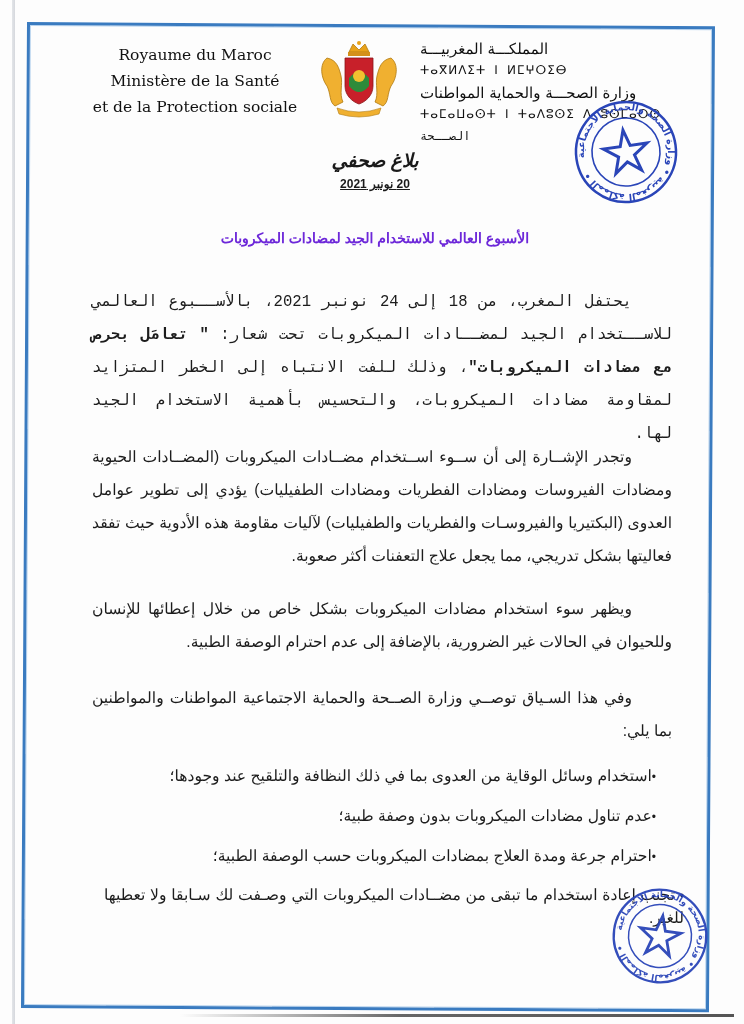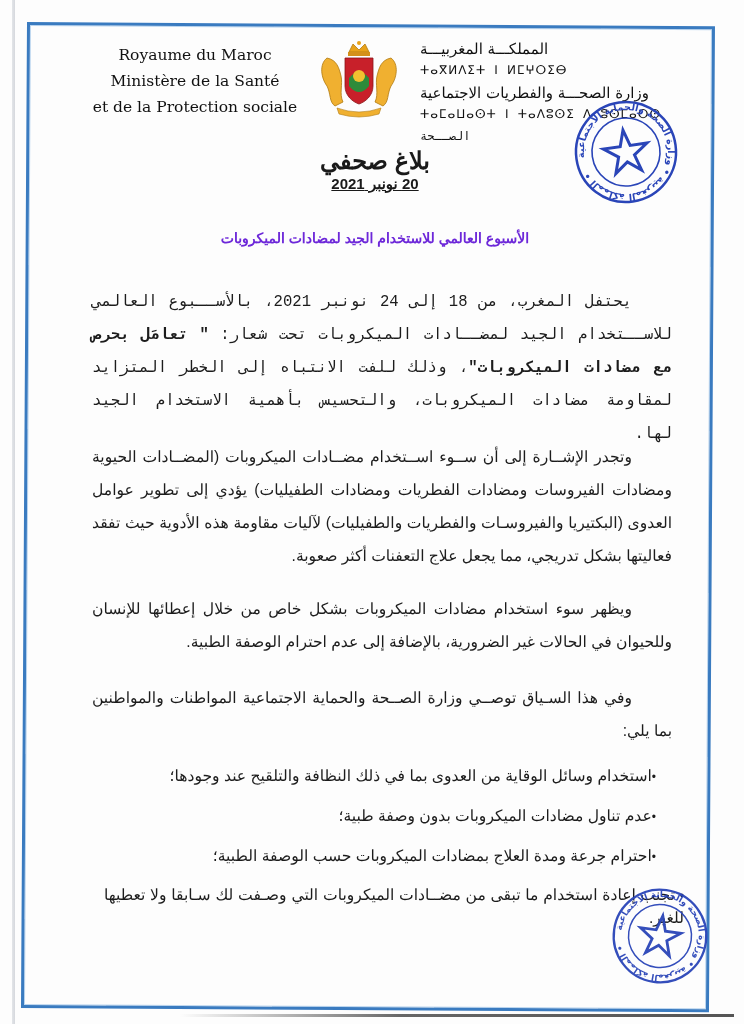--- a/index.html
+++ b/index.html
@@ -39,22 +39,22 @@
     text-align: left; direction: rtl;
     font-family: "DejaVu Serif", serif;
     font-size: 15px; line-height: 22px; color: #111;
   }
   .hdr-ar .tfng { font-family: Liberation Mono, monospace; font-size: 12px; letter-spacing: 1px; direction: ltr; }
   .stamp { position: absolute; }
   .stamp-top { left: 572px; top: 98px; width: 108px; height: 108px; transform: rotate(-8deg); }
   .stamp-bottom { left: 610px; top: 886px; width: 100px; height: 100px; transform: rotate(8deg); opacity: .95; }
 
   .press-block { position: absolute; left: 300px; top: 148px; width: 150px; text-align: center; direction: rtl; }
-  .press-title { font-weight: bold; font-size: 24px; line-height: 26px; }
-  .press-date { font-weight: bold; font-size: 15px; line-height: 20px; text-decoration: underline; }
+  .press-title { font-weight: bold; font-size: 19px; line-height: 26px; font-style: italic; }
+  .press-date { font-weight: bold; font-size: 12px; line-height: 20px; text-decoration: underline; }
 
   .main-title {
     position: absolute; left: 100px; top: 222px; width: 550px;
     text-align: center; direction: rtl;
     font-weight: bold; font-size: 14px; line-height: 32px; color: #6d28d9;
   }
   .body-text {
     position: absolute; left: 92px; width: 580px;
     direction: rtl; text-align: justify; text-align-last: right;
     font-size: 15.6px; line-height: 33px; color: #1c1c1c;
@@ -100,21 +100,21 @@
     <path d="M36 40 Q46 28 56 40 L56 48 Q46 60 36 48 Z" fill="#2e8b3a"></path>
     <circle cx="46" cy="38" r="6" fill="#f2c030"></circle>
 
     <path d="M24 70 Q46 78 68 70 L66 76 Q46 82 26 76 Z" fill="#f0b030" stroke="#b07a10" stroke-width="0.6"></path>
   </svg>
 </div>
 
 <div class="hdr-ar">
   <div>المملكـــة المغربيـــة</div>
   <div class="tfng">ⵜⴰⴳⵍⴷⵉⵜ ⵏ ⵍⵎⵖⵔⵉⴱ</div>
-  <div>وزارة الصحـــة والفطريات الاجتماعية</div>
+  <div>وزارة الصحـــة والحماية المواطنات</div>
   <div class="tfng">ⵜⴰⵎⴰⵡⴰⵙⵜ ⵏ ⵜⴰⴷⵓⵙⵉ ⴷ ⵓⵙⵎⴰⵔⵙ الصــحة</div>
 </div>
 
 <div class="stamp stamp-top">
   <svg viewBox="0 0 108 108" width="108" height="108">
     <circle cx="54" cy="54" r="50" fill="none" stroke="#2a45b8" stroke-width="2.5"></circle>
     <circle cx="54" cy="54" r="34" fill="none" stroke="#2a45b8" stroke-width="1.6"></circle>
     <defs>
         <path id="ringTop" d="M54 54 m-42 0 a42 42 0 1 1 84 0 a42 42 0 1 1 -84 0"></path>
       </defs>

